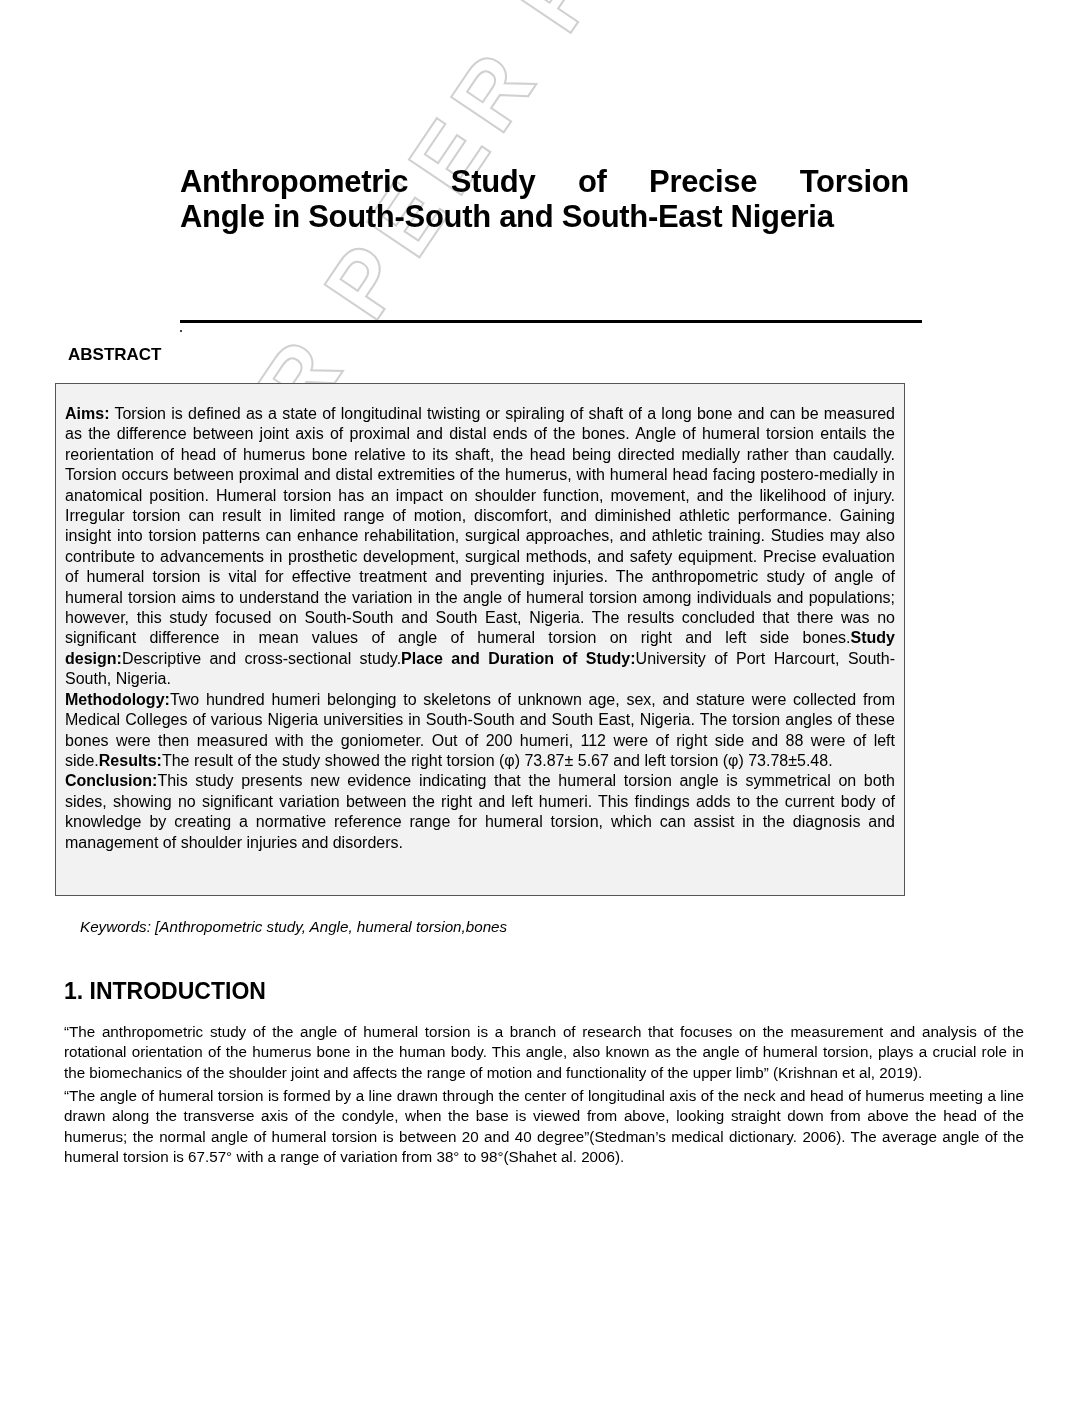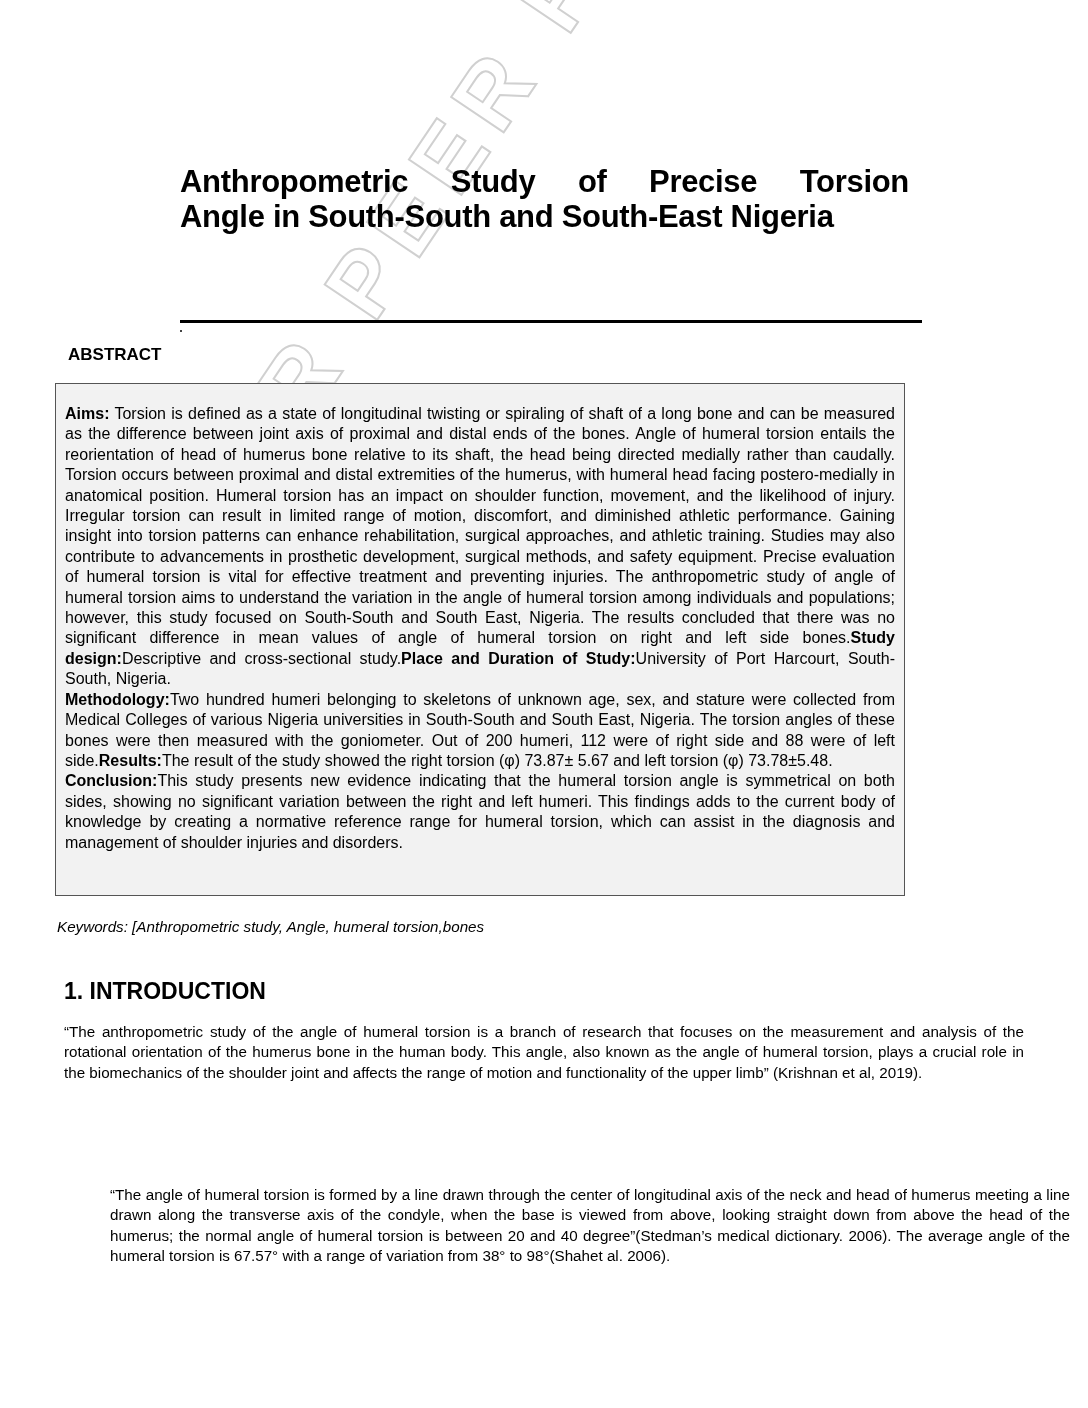--- a/index.html
+++ b/index.html
@@ -97,21 +97,21 @@
       z-index: 2;
     }
     .abstract-box p {
       margin: 0;
     }
     .abstract-box b {
       font-weight: bold;
     }
     .keywords {
       position: absolute;
-      left: 57px;
+      left: 80px;
       top: 918px;
       margin: 0;
       font-size: 15.2px;
       font-style: italic;
       z-index: 1;
     }
     .section-heading {
       position: absolute;
       left: 64px;
       top: 978px;
@@ -124,21 +124,21 @@
       position: absolute;
       left: 64px;
       width: 960px;
       margin: 0;
       font-size: 15.2px;
       line-height: 20.4px;
       text-align: justify;
       z-index: 1;
     }
     .para1 { top: 1022px; }
-    .para2 { top: 1185px; margin-left: 46px; }
+    .para2 { top: 1086px; }
   </style>
 </head>
 <body>
 
 <div class="watermark">UNDER PEER REVIEW</div>
 
 <h1 class="title">
   <span class="line1">Anthropometric Study of Precise Torsion</span>
   <span class="line2">Angle in South-South and South-East Nigeria</span>
 </h1>

